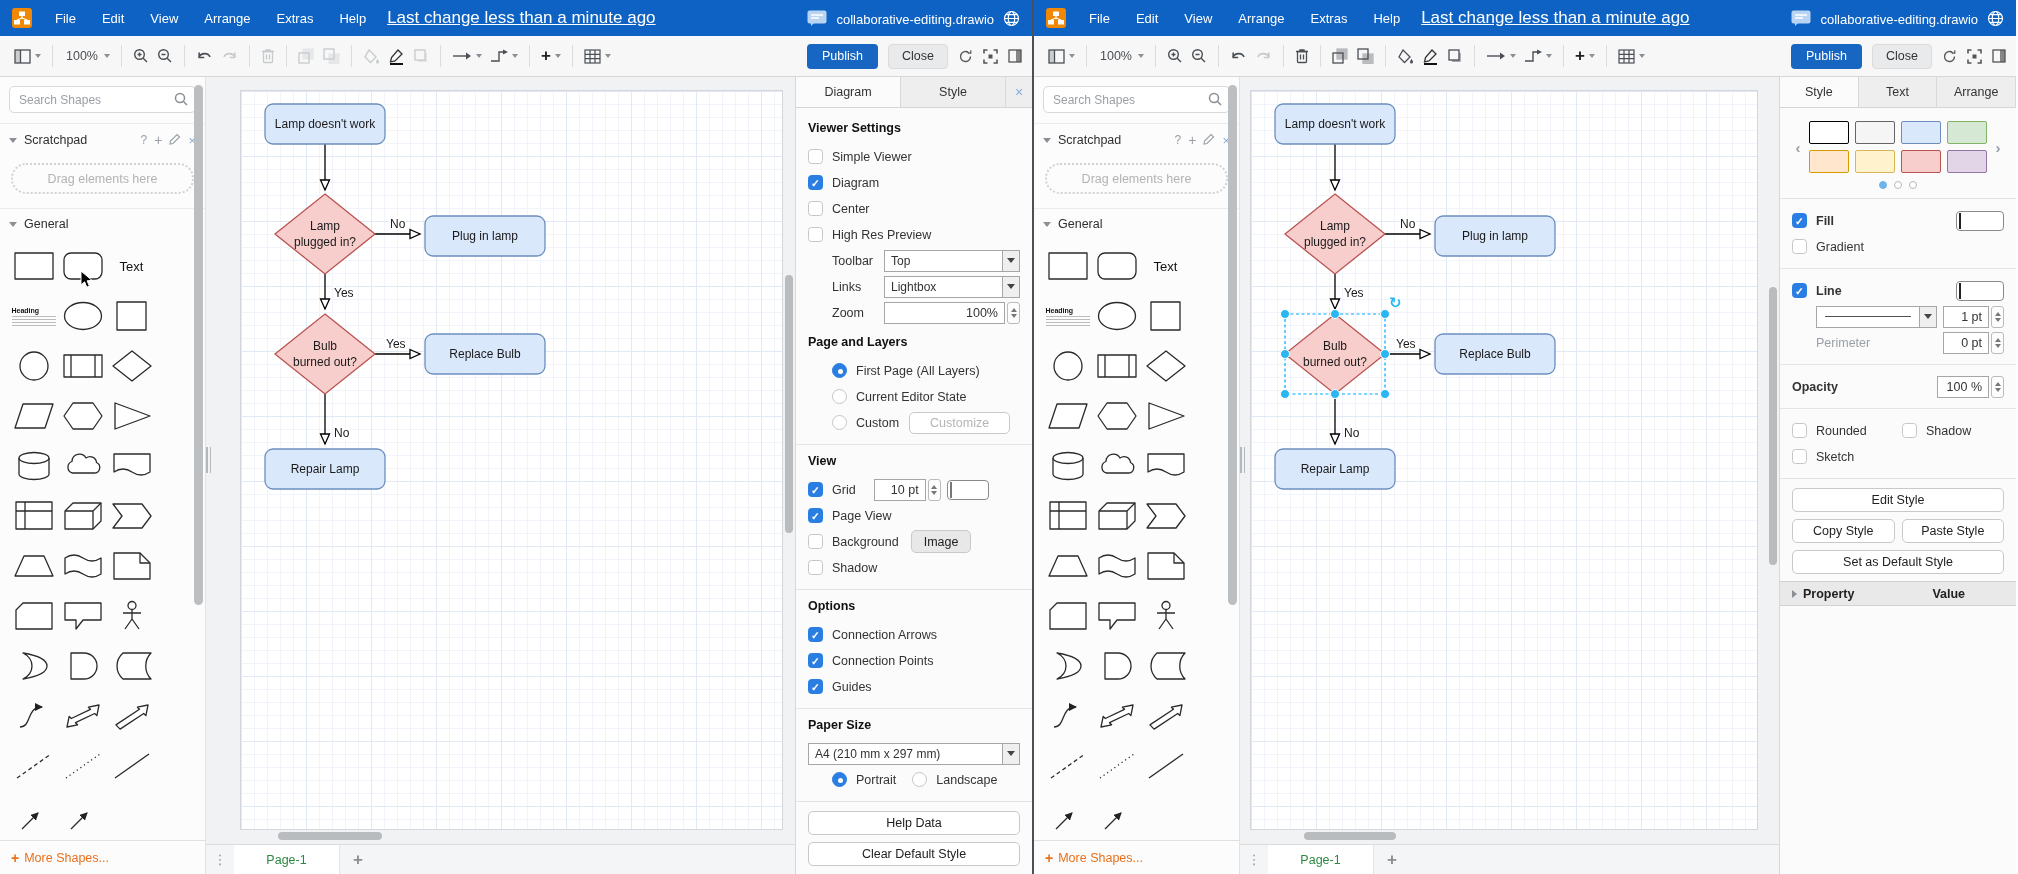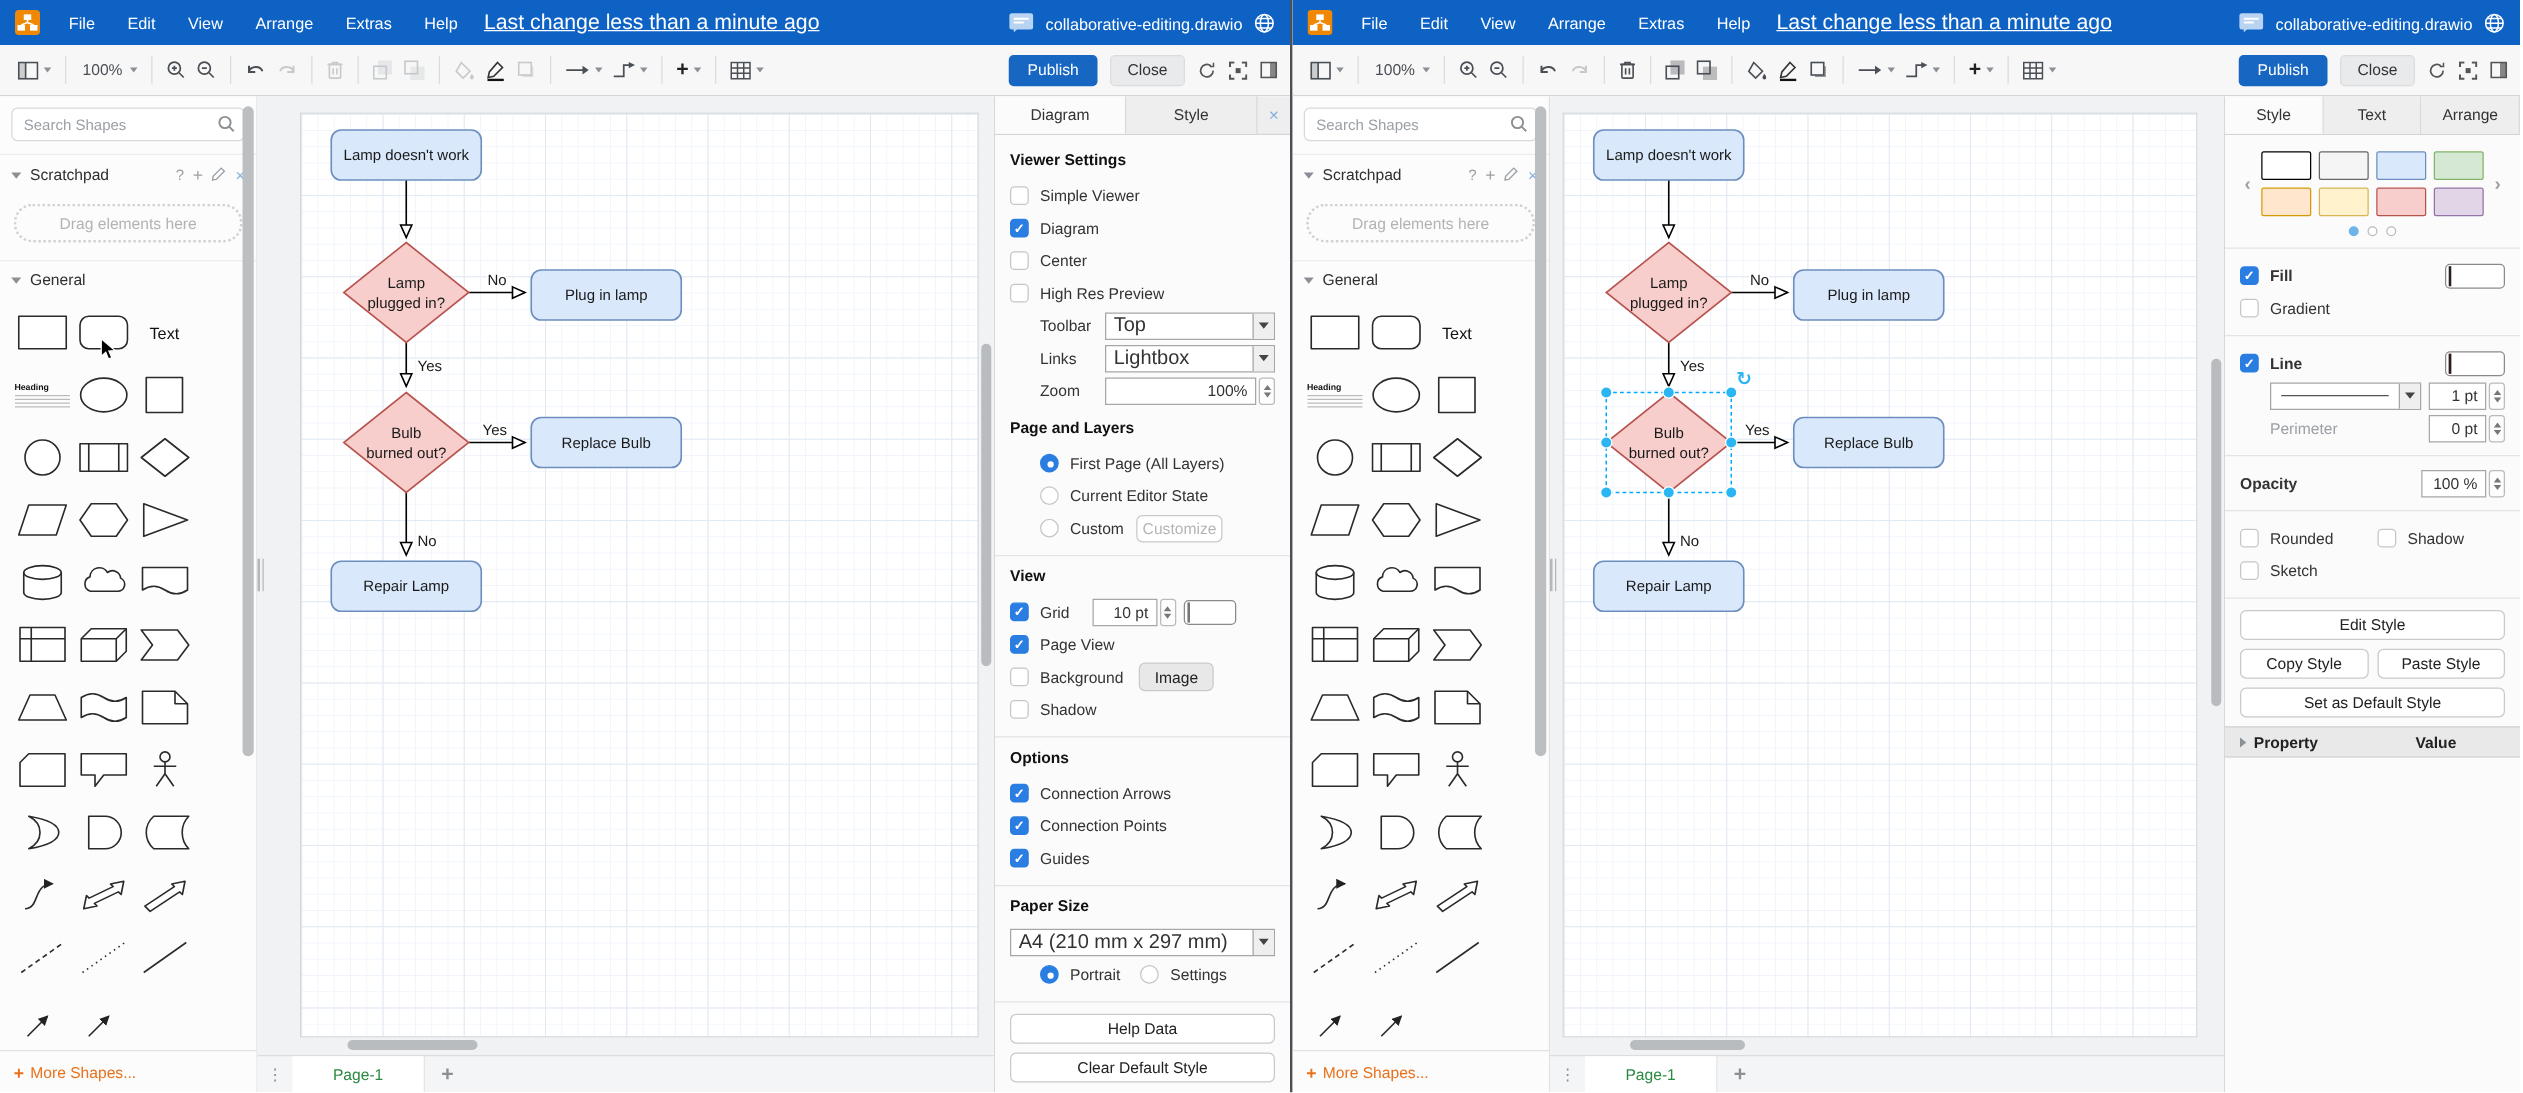--- a/index.html
+++ b/index.html
@@ -102,21 +102,21 @@
   .flabel { font-size:12.5px; color:#333; }
   .flabel.gray { color:#9aa0a6; }
   .indent { margin-left:24px; }
   .cb { width:15px; height:15px; border:1px solid #c6c6c6; border-radius:3.5px; background:#fff; margin-right:9px; flex:none; display:inline-flex; align-items:center; justify-content:center; }
   .cb.on { background:#2a7de1; border-color:#2a7de1; }
   .cb.on::after { content:"✓"; color:#fff; font-size:10.5px; font-weight:bold; }
   .radio { width:15px; height:15px; border:1px solid #c6c6c6; border-radius:50%; background:#fff; margin-right:9px; flex:none; position:relative; }
   .radio.on { background:#2a7de1; border-color:#2a7de1; }
   .radio.on::after { content:""; position:absolute; left:4.5px; top:4.5px; width:5px; height:5px; border-radius:50%; background:#fff; }
   .dd { display:flex; height:22px; border:1px solid #a6a6a6; background:#fff; align-items:center; }
-  .dd-val { flex:1; padding:0 6px; white-space:nowrap; overflow:hidden; font-size:16px; }
+  .dd-val { flex:1; padding:0 6px; white-space:nowrap; overflow:hidden; font-size:12px; }
   .dd-btn { width:17px; height:100%; border-left:1px solid #a6a6a6; background:#efefef; display:flex; align-items:center; justify-content:center; flex:none; }
   .dd-btn i { width:0; height:0; border-left:4px solid transparent; border-right:4px solid transparent; border-top:5px solid #444; }
   .numbox { height:22px; border:1px solid #a6a6a6; background:#fff; display:flex; align-items:center; justify-content:flex-end; padding:0 6px; font-size:12.5px; }
   .stepper { width:13px; height:22px; margin-left:2px; border:1px solid #bbb; border-radius:3px; background:#fdfdfd; display:flex; flex-direction:column; align-items:center; justify-content:center; gap:2px; flex:none; }
   .st-up { width:0; height:0; border-left:3.5px solid transparent; border-right:3.5px solid transparent; border-bottom:4.5px solid #777; }
   .st-dn { width:0; height:0; border-left:3.5px solid transparent; border-right:3.5px solid transparent; border-top:4.5px solid #777; }
   .fbtn { border:1px solid #c9c9c9; border-radius:5px; background:#fff; height:24px; display:flex; align-items:center; justify-content:center; color:#222; font-size:12.5px; font-family:inherit; }
   .fbtn.disabled { color:#b5b5b5; }
   .fbtn.full { width:100%; margin-bottom:7px; }
   .swatch-btn { margin-left:auto; border:1px solid #8a8a8a; border-radius:4px; padding:2px; background:#fff; width:48px; height:20px; flex:none; }
@@ -652,21 +652,21 @@
               <span class="radio on"></span>
               <span class="flabel">First Page (All Layers)</span>
             </div>
         <div class="frow indent">
               <span class="radio"></span>
               <span class="flabel">Current Editor State</span>
             </div>
         <div class="frow indent">
               <span class="radio"></span>
               <span class="flabel">Custom</span>
-              <button class="fbtn disabled" style="margin-left:10px;padding:0 4px;height:22px">Customize</button>
+              <button class="fbtn disabled" style="margin-left:10px;padding:0 20px;height:22px">Customize</button>
             </div>
         <div class="fdivider"></div>
         <div class="sec-title">View</div>
         <div class="frow">
               <span class="cb on"></span>
               <span class="flabel">Grid</span>
               <span class="numbox" style="width:52px;margin-left:18px">10 pt</span>
               <span class="stepper">
                 <i class="st-up"></i>
                 <i class="st-dn"></i>
@@ -707,21 +707,21 @@
                 <span class="dd-val">A4 (210 mm x 297 mm)</span>
                 <span class="dd-btn">
                   <i></i>
                 </span>
               </span>
             </div>
         <div class="frow indent">
               <span class="radio on"></span>
               <span class="flabel">Portrait</span>
               <span class="radio" style="margin-left:16px"></span>
-              <span class="flabel">Settings</span>
+              <span class="flabel">Landscape</span>
             </div>
         <div class="fdivider"></div>
         <button class="fbtn full">Help Data</button>
         <button class="fbtn full">Clear Default Style</button>
       </div>
     </div>
 
     <svg class="cursor-arrow" width="13" height="19" viewBox="0 0 13 19">
           <path d="M1 1l0 14 3.6-3.2 2.2 5.4 2.6-1.1-2.3-5.3 4.9-.4z" fill="#000" stroke="#fff" stroke-width="1"></path>
         </svg>

